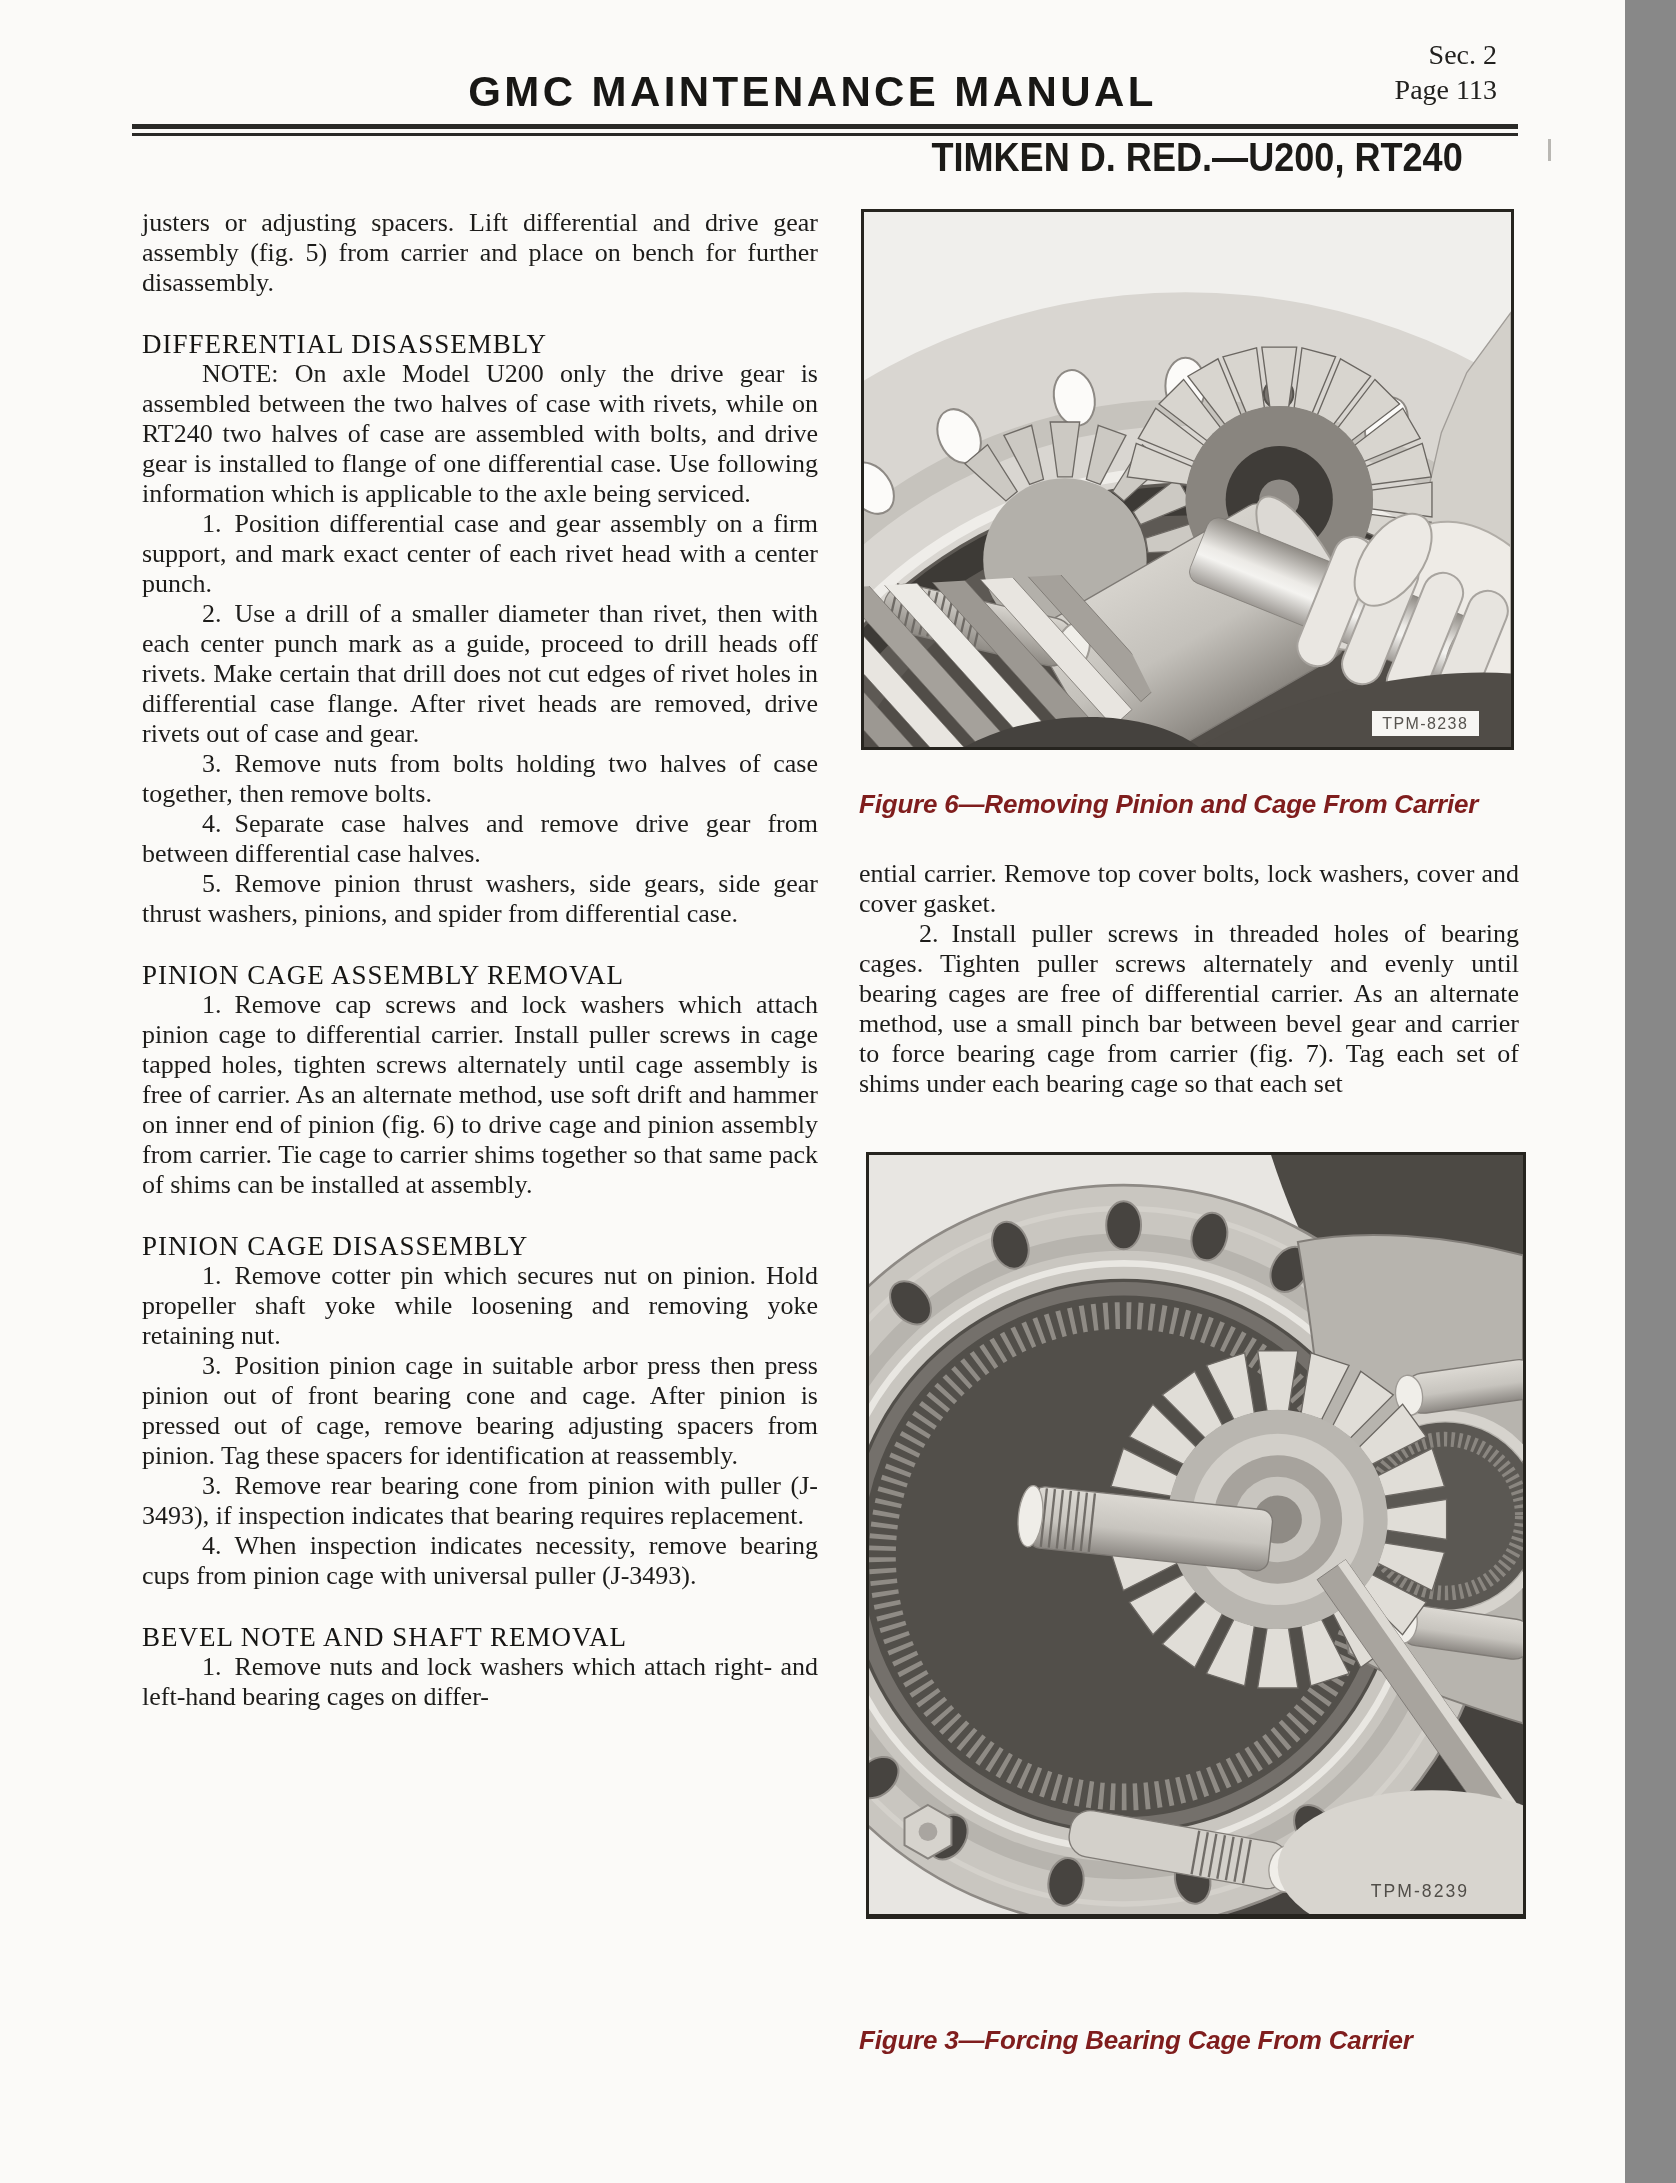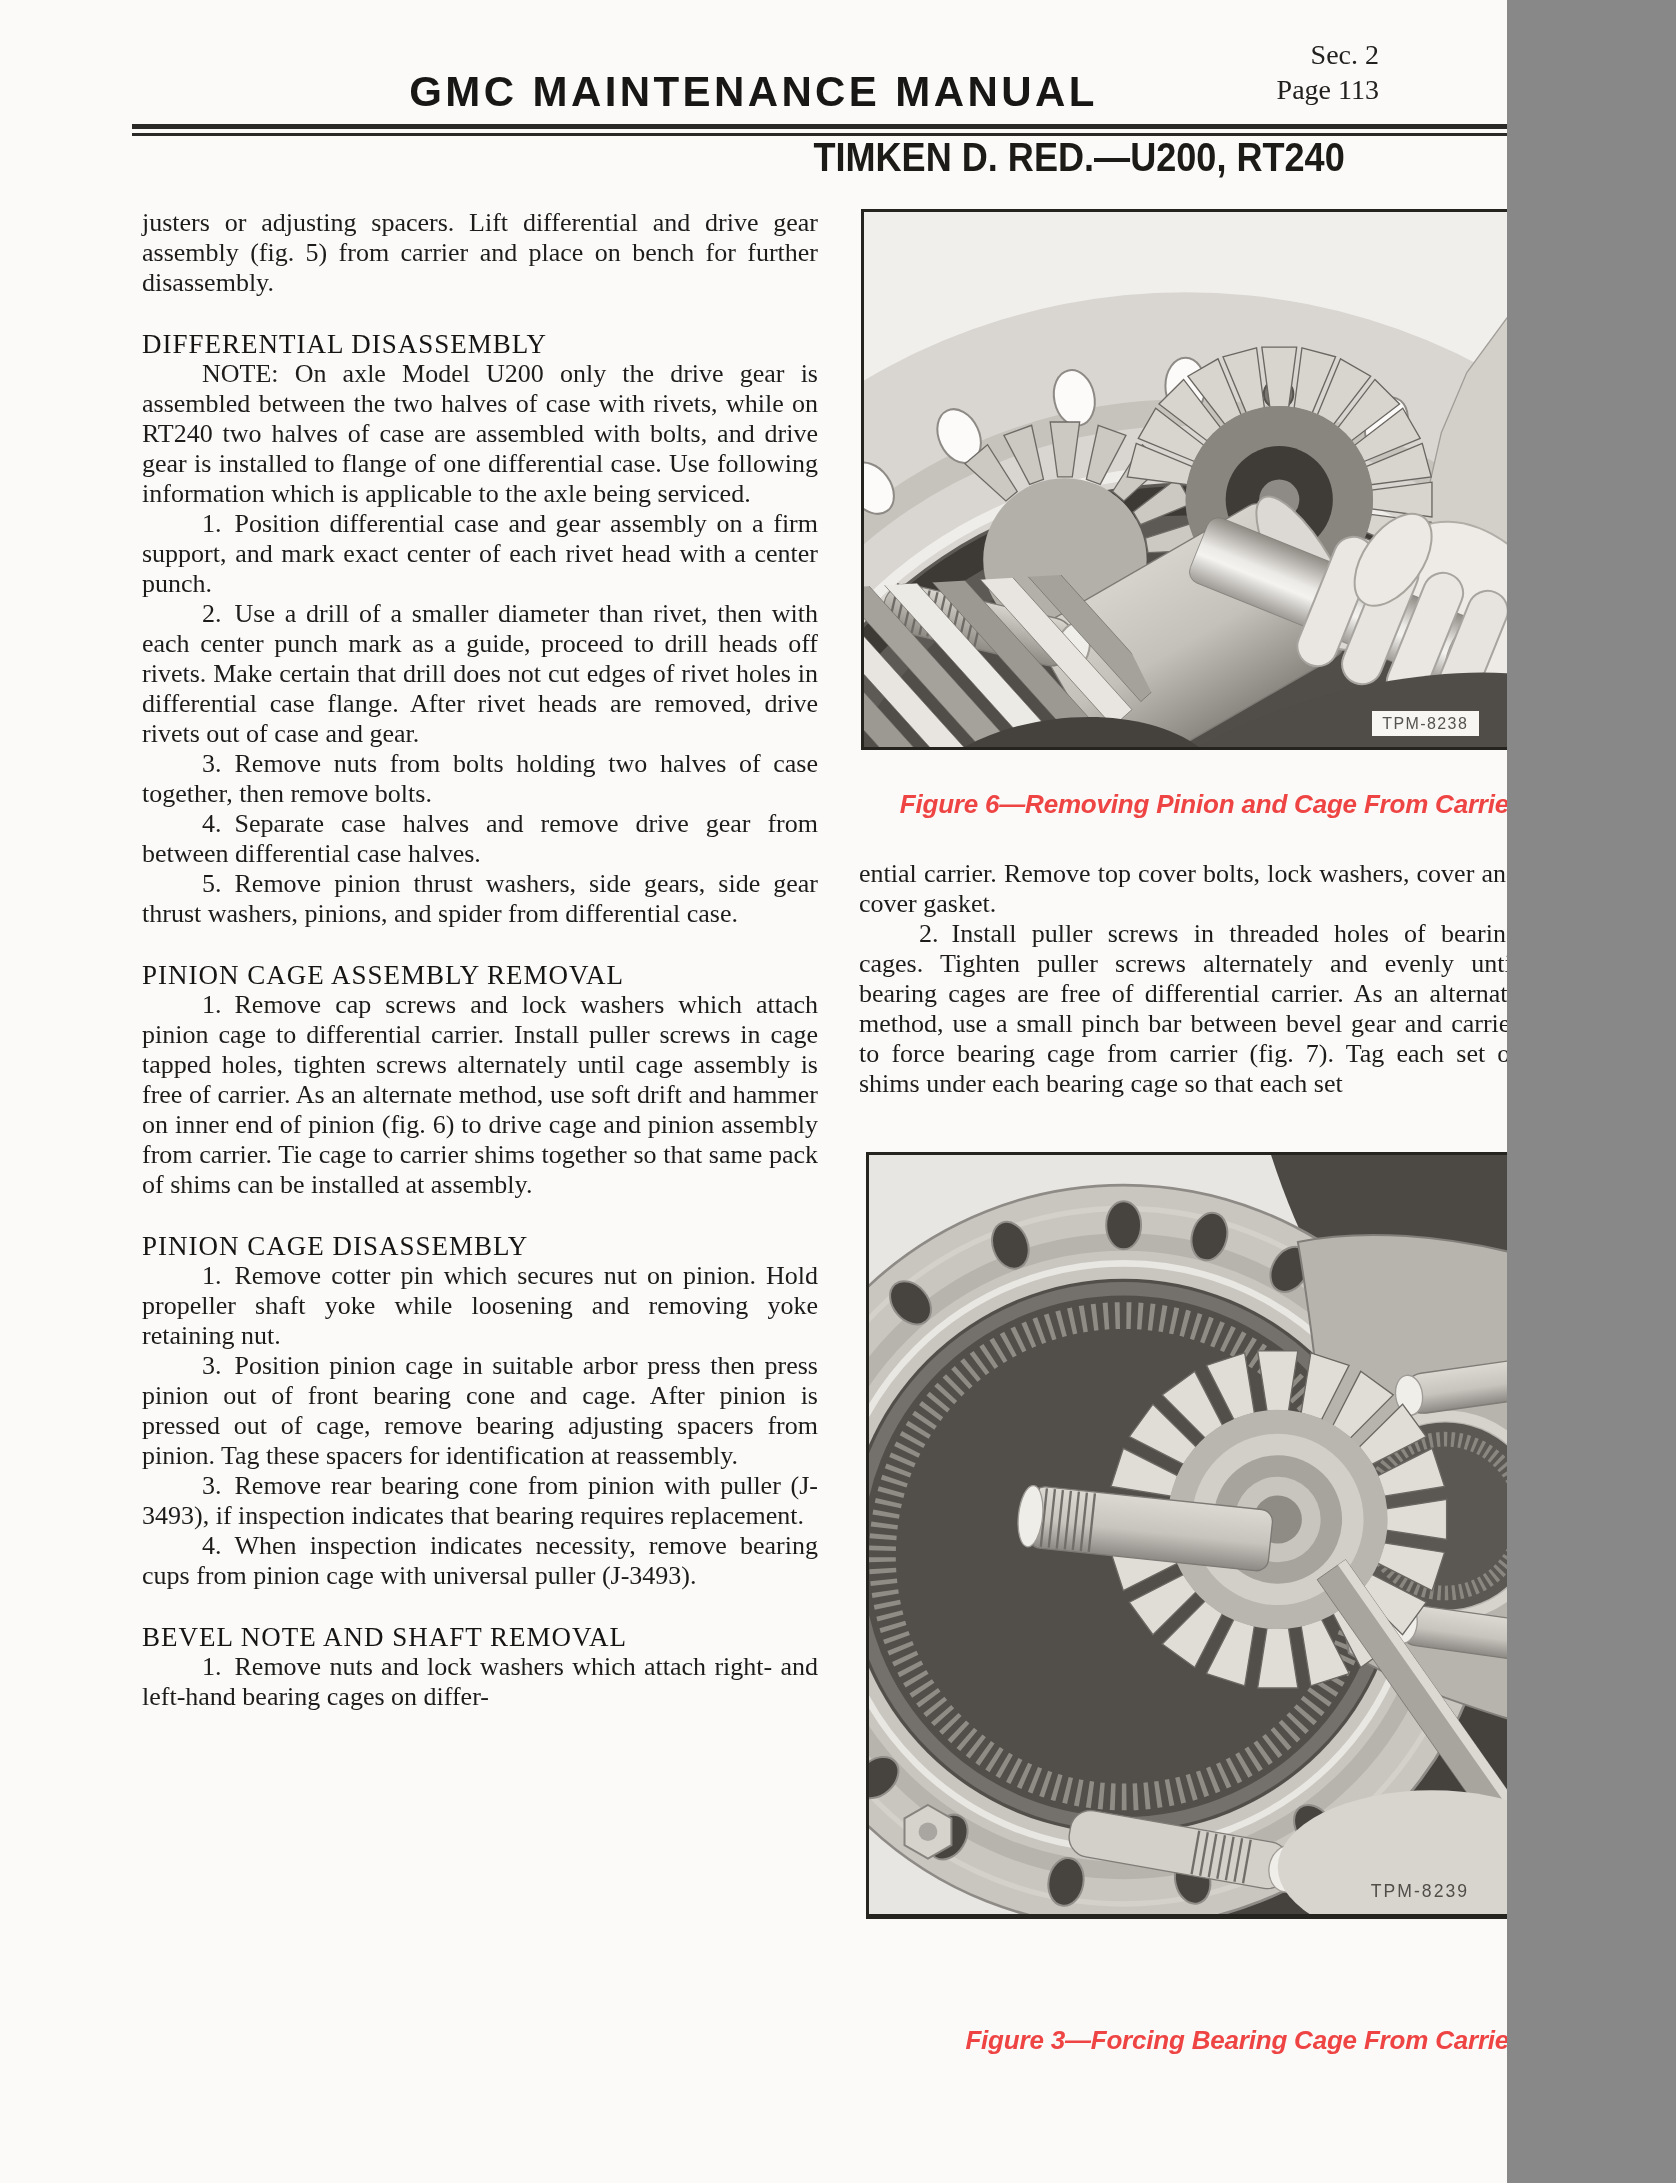--- a/index.html
+++ b/index.html
@@ -1,38 +1,38 @@
 <!DOCTYPE html>
 <html style="font-size:10.8px"><head>
 <meta charset="utf-8">
 <style>
   html,body{margin:0;padding:0;background:#888;}
-  #page{position:relative;width:1507px;height:2183px;background:#fbfaf8;overflow:hidden;
+  #page{position:relative;width:1625px;height:2183px;background:#fbfaf8;overflow:hidden;
         font-family:"Liberation Serif",serif;color:#1d1c1a;}
   
   .hdr-right{position:absolute;right:128px;text-align:right;font-size:28px;line-height:32px;color:#22211f;}
   .main-title{position:absolute;left:0;right:0;top:68px;text-align:center;
       font-family:"Liberation Sans",sans-serif;font-weight:bold;font-size:42px;letter-spacing:3.4px;color:#181715;}
   .rule{position:absolute;left:132px;width:1386px;background:#2a2927;}
   .subtitle{position:absolute;right:162px;top:134px;font-family:"Liberation Sans",sans-serif;
       font-weight:bold;font-size:41px;letter-spacing:0px;color:#1c1b18;
       transform:scaleX(0.88);transform-origin:100% 50%;white-space:nowrap;}
   .tick{position:absolute;left:1548px;top:139px;width:2.7px;height:21.6px;background:#b9b7b3;}
   .scan-edge{position:absolute;left:1641px;top:41px;width:2px;height:2083px;background:#d4d3d0;}
   
   .col{position:absolute;font-size:26px;line-height:30px;text-align:justify;color:#1d1c1a;}
   .col p{margin:0;}
   .col p.ind{text-indent:60px;}
   .col h3{margin:31px 0 0 0;font-size:27px;line-height:30px;font-weight:400;letter-spacing:1px;
       font-family:"Liberation Serif",serif;color:#161513;}
   
   .photo{position:absolute;border:3.4px solid #26241f;box-sizing:border-box;background:#eceae6;overflow:hidden;}
   .photo svg{display:block;width:100%;height:100%;}
-  .caption{position:absolute;text-align:right;font-family:"Liberation Sans",sans-serif;
-      font-weight:bold;font-style:italic;font-size:26px;letter-spacing:-0.2px;color:#ef4444;}
+  .caption{position:absolute;text-align:left;font-family:"Liberation Sans",sans-serif;
+      font-weight:bold;font-style:italic;font-size:26px;letter-spacing:-0.2px;color:#7f1d1d;}
   .plabel6{position:absolute;right:32px;bottom:10.8px;background:#f7f6f3;color:#57544f;
       font-family:"Liberation Sans",sans-serif;font-size:16px;letter-spacing:1.4px;padding:3.4px 10.8px;}
   .plabel7{position:absolute;right:54px;bottom:12px;color:#514e49;
       font-family:"Liberation Sans",sans-serif;font-size:17.6px;letter-spacing:2px;}
 </style>
 </head>
 <body>
 
 <div id="page">
 

